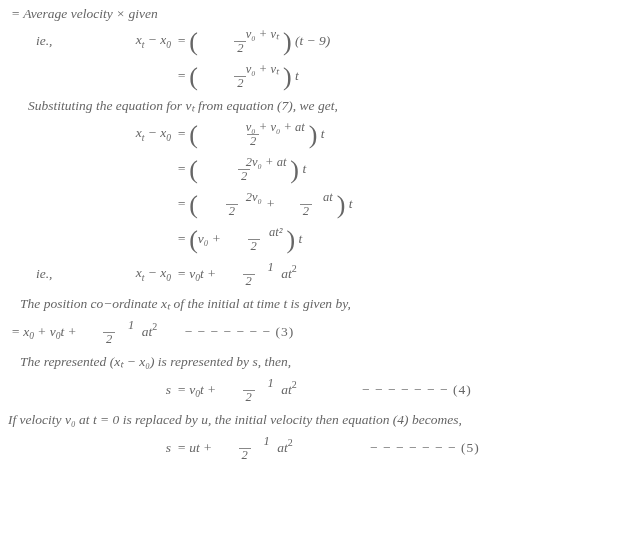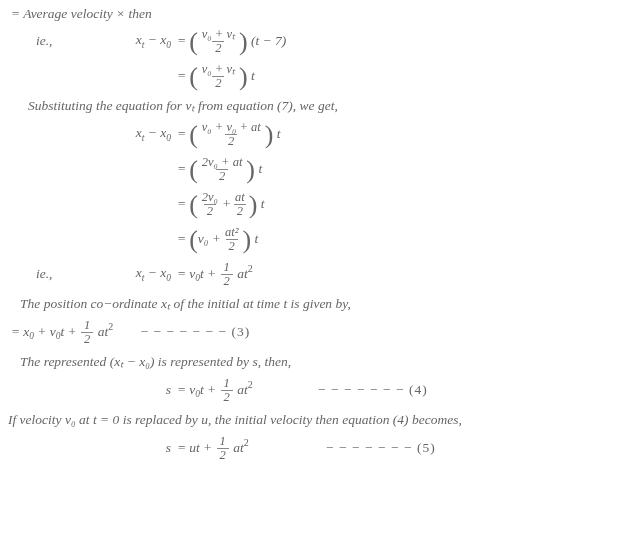--- a/index.html
+++ b/index.html
@@ -40,20 +40,21 @@
       flex-direction: column;
       justify-content: center;
       align-items: center;
       vertical-align: middle;
       font-size: 12.5px;
       line-height: 1.05;
       margin: 0 1px;
     }
     .frac .num {
       padding: 0 3px;
+      margin-left: 44px;
     }
     .frac .den {
       border-top: 1px solid #888;
       padding: 0 3px;
     }
     .paren {
       display: inline-flex;
       align-items: center;
       vertical-align: middle;
     }
@@ -97,39 +98,39 @@
     .tall {
       min-height: 34px;
       font-family: Liberation Serif, serif;
     }
   </style>
 </head>
 <body>
 
 <div class="line">
   <span class="eq">=</span>
-  <span class="rhs">Average velocity × then</span>
+  <span class="rhs">Average velocity × given</span>
 </div>
 
 <div class="line tall">
   <span class="ie">ie.,</span>
   <span class="lhs" style="min-width:114px">
     <span>x</span><span class="sub">t</span><span> − </span><span>x</span><span class="sub">0</span>
   </span>
   <span class="eq">=</span>
   <span class="rhs">
     <span class="paren">
       <span class="bigp">(</span>
       <span class="frac">
         <span class="num">v₀ + vₜ</span>
         <span class="den">2</span>
       </span>
       <span class="bigp">)</span>
     </span>
-    <span> (t − 7)</span>
+    <span> (t − 9)</span>
   </span>
 </div>
 
 <div class="line tall">
   <span class="lhs"></span>
   <span class="eq">=</span>
   <span class="rhs">
     <span class="paren">
       <span class="bigp">(</span>
       <span class="frac">

